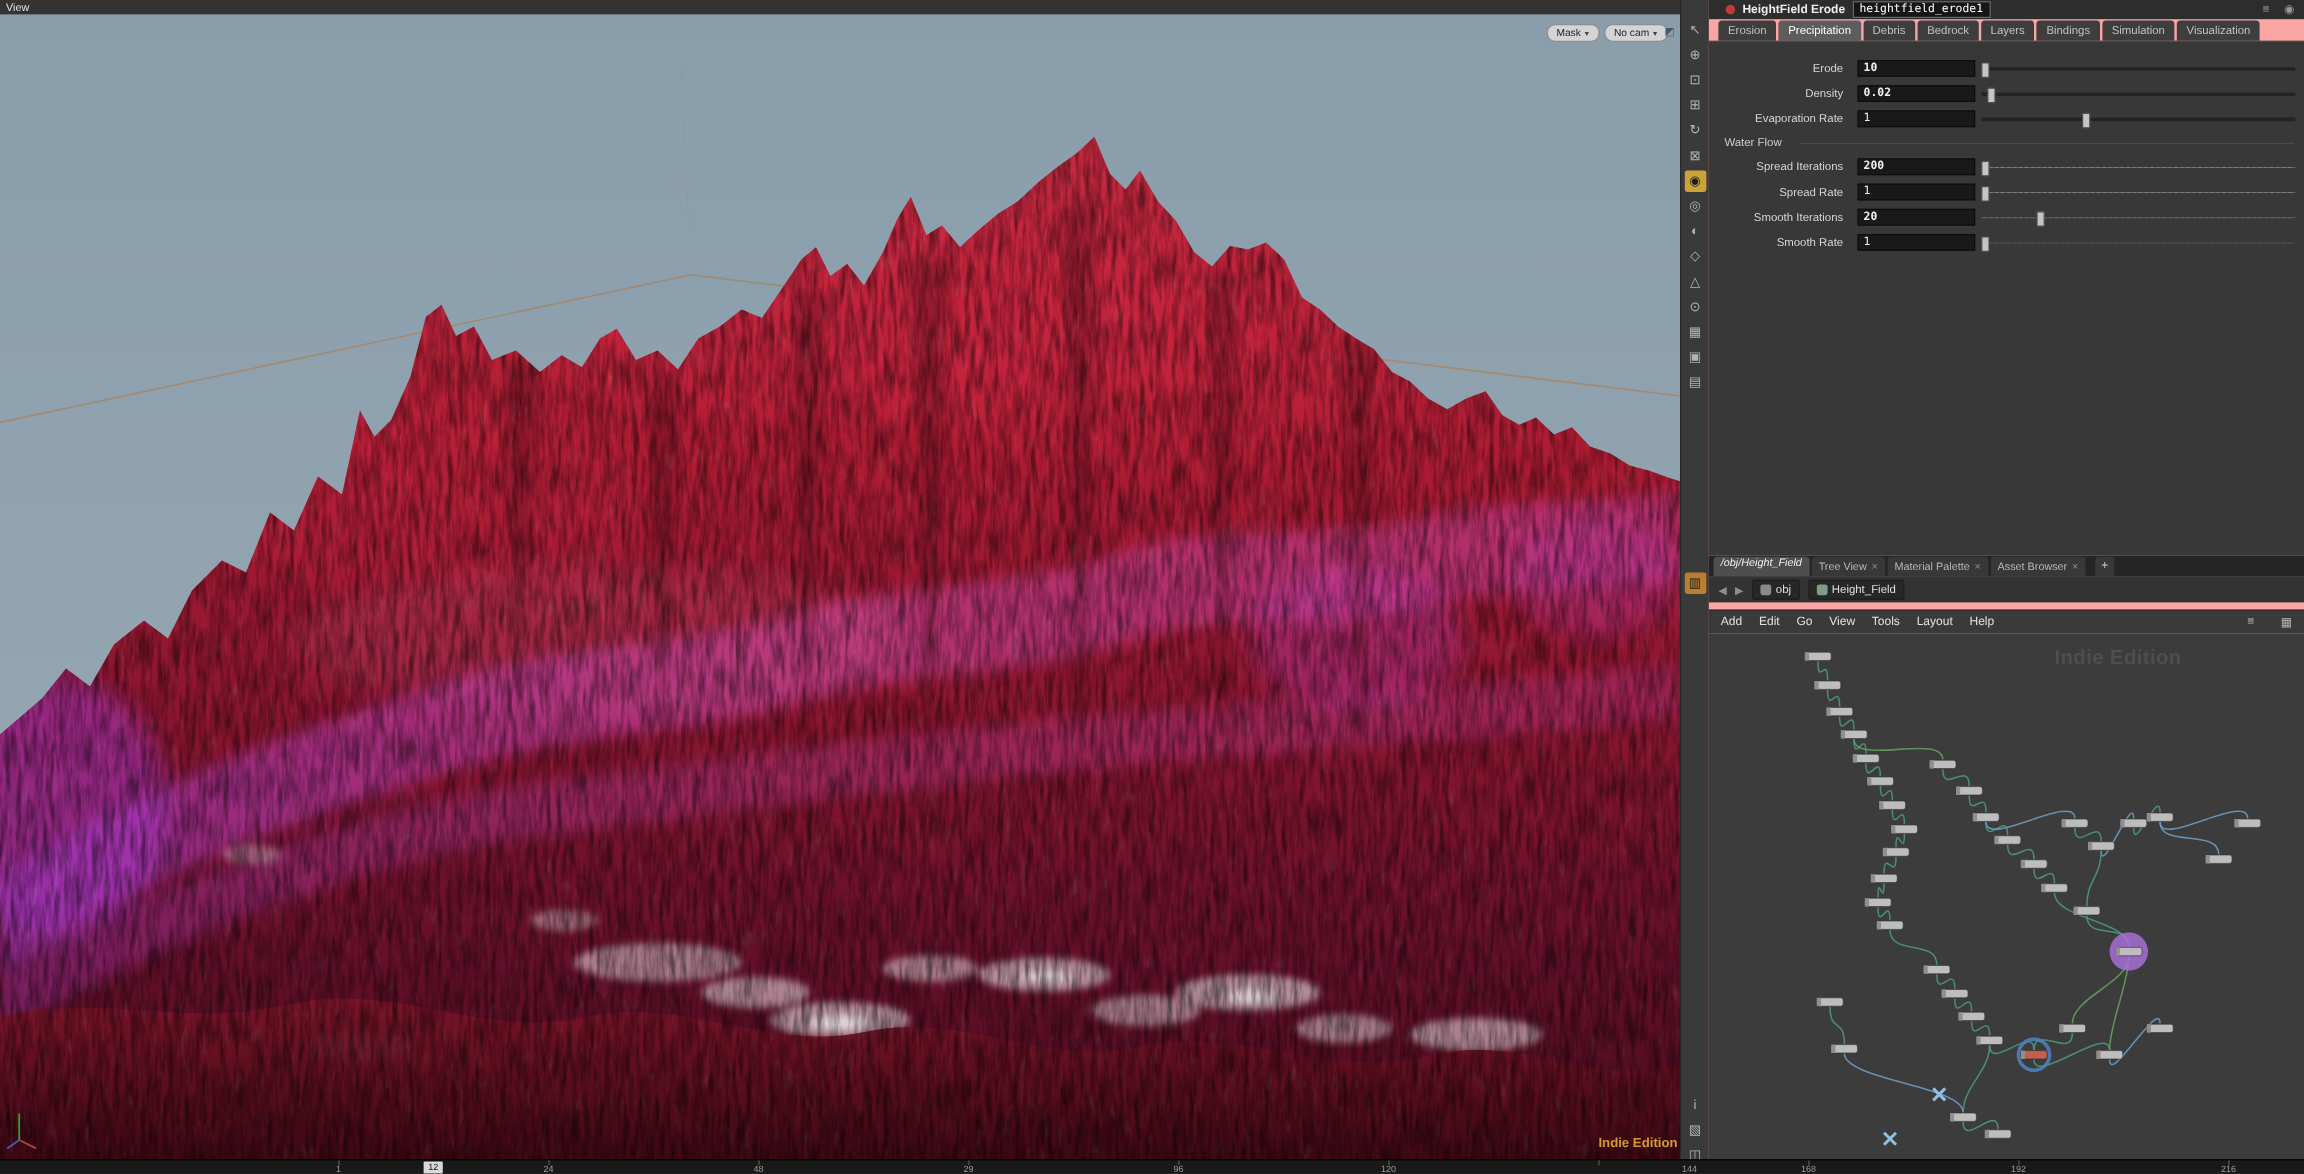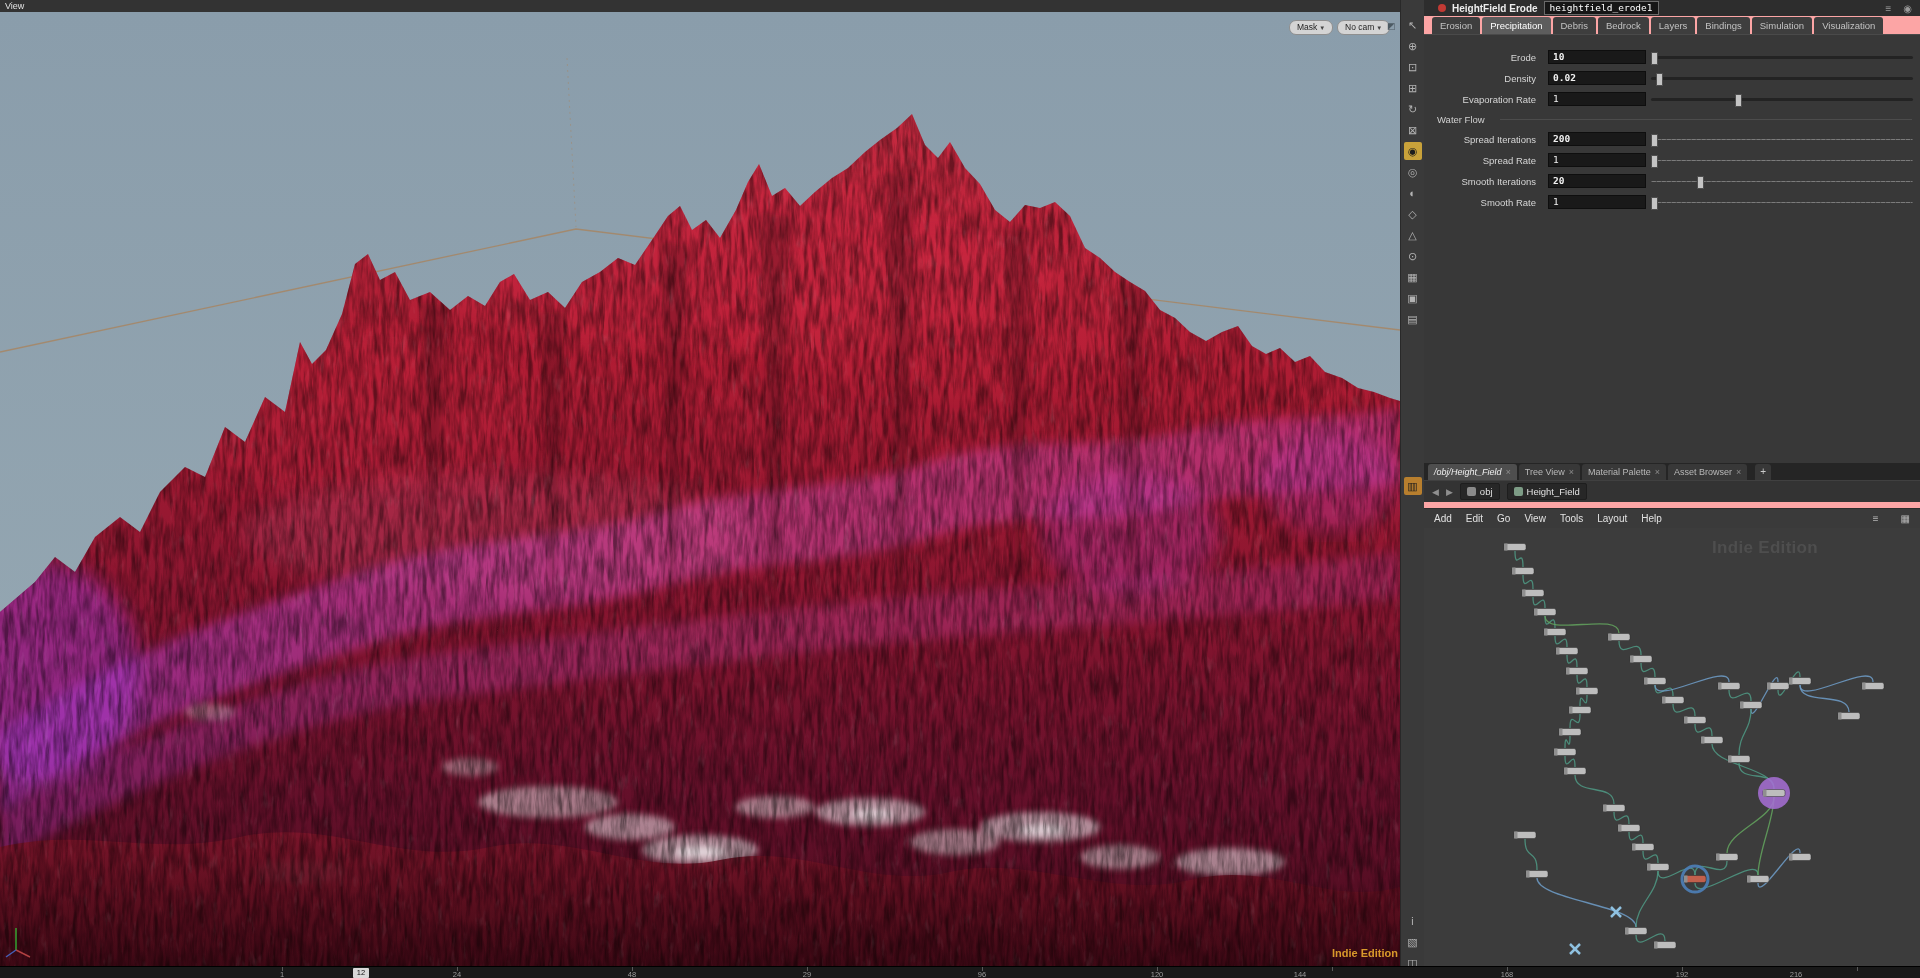--- a/index.html
+++ b/index.html
@@ -59,21 +59,21 @@
   .handle{position:absolute;top:-4px;width:5px;height:11px;background:#c4c4c4;border:1px solid #4e4e4e;border-radius:1px;}
   .slider.dashed .handle{top:-6px;}
   .param-section{position:relative;height:19px;}
   .param-section .s-lbl{position:absolute;left:13px;top:0;font-size:9.5px;line-height:19px;color:#d0d0d0;}
   .param-section .s-line{position:absolute;left:76px;right:8px;top:9px;height:1px;background:#4c4c4c;}
 
   #pane-tabs{position:absolute;top:463px;left:0;width:100%;height:17px;background:#252525;display:flex;
              align-items:flex-end;padding-left:4px;box-sizing:border-box;gap:2px;}
   .net-tab{display:flex;align-items:center;gap:4px;padding:0 6px;height:16px;font-size:9px;color:#b8b8b8;
            background:#383838;border-radius:3px 3px 0 0;white-space:nowrap;}
-  .net-tab.active{background:#4e4e4e;color:#f0f0f0;font-style:italic;}
+  .net-tab.active{background:#4e4e4e;color:#f0f0f0;font-style:italic;flex-direction:column;}
   .net-tab .x{color:#8d8d8d;font-size:9px;}
   .tab-add{width:16px;height:16px;background:#383838;color:#ccc;text-align:center;line-height:15px;
            border-radius:3px 3px 0 0;font-size:10px;margin-left:6px;}
 
   #path-bar{position:absolute;top:480px;left:0;width:100%;height:22px;background:#333;border-top:1px solid #404040;
             display:flex;align-items:center;padding-left:8px;gap:7px;box-sizing:border-box;}
   .nav-arrow{color:#8f8f8f;font-size:9px;}
   .crumb{display:flex;align-items:center;gap:4px;background:#272727;border:1px solid #1e1e1e;border-radius:2px;
          height:15px;padding:0 6px;font-size:9.5px;color:#e0e0e0;}
   .crumb .ico{width:9px;height:9px;border-radius:2px;background:#8a8a8a;}
@@ -502,22 +502,22 @@
       <div class="t-lbl" style="left: 457px;">24</div>
       <div class="t-tick" style="left: 632px;"></div>
       <div class="t-lbl" style="left: 632px;">48</div>
       <div class="t-tick" style="left: 807px;"></div>
       <div class="t-lbl" style="left: 807px;">29</div>
       <div class="t-tick" style="left: 982px;"></div>
       <div class="t-lbl" style="left: 982px;">96</div>
       <div class="t-tick" style="left: 1157px;"></div>
       <div class="t-lbl" style="left: 1157px;">120</div>
       <div class="t-tick" style="left: 1332px;"></div>
-      <div class="t-lbl" style="left: 1300px; text-align: center;">144</div>
+      <div class="t-lbl" style="left: 1408px; text-align: center;">144</div>
       <div class="t-tick" style="left: 1507px;"></div>
       <div class="t-lbl" style="left: 1507px;">168</div>
       <div class="t-tick" style="left: 1682px;"></div>
       <div class="t-lbl" style="left: 1682px;">192</div>
       <div class="t-tick" style="left: 1857px;"></div>
-      <div class="t-lbl" style="left: 1796px;">216</div>
+      <div class="t-lbl" style="left: 1857px;">216</div>
       <div id="playhead" style="left: 353px;">12</div>
     </div>
 </div>
 
 </body></html>

